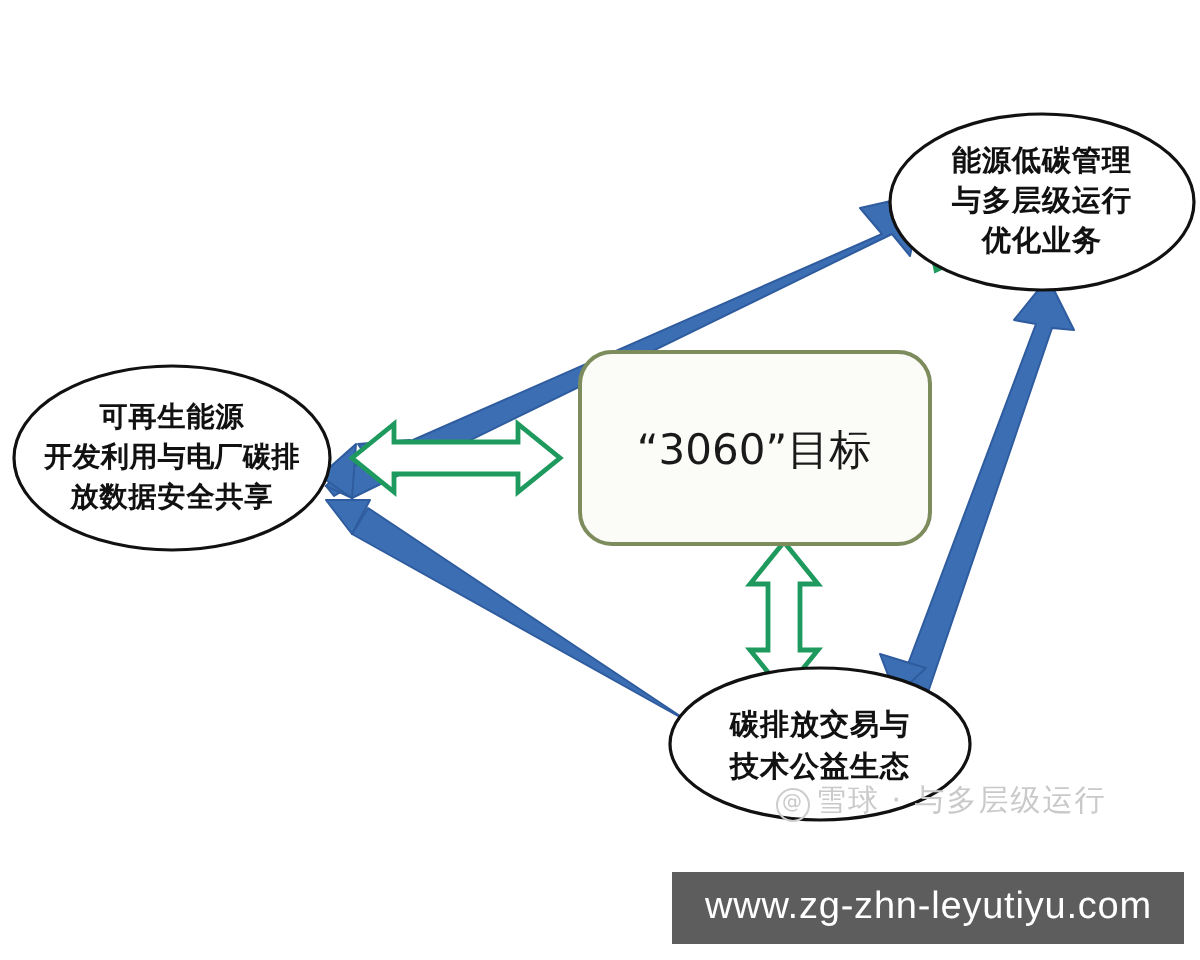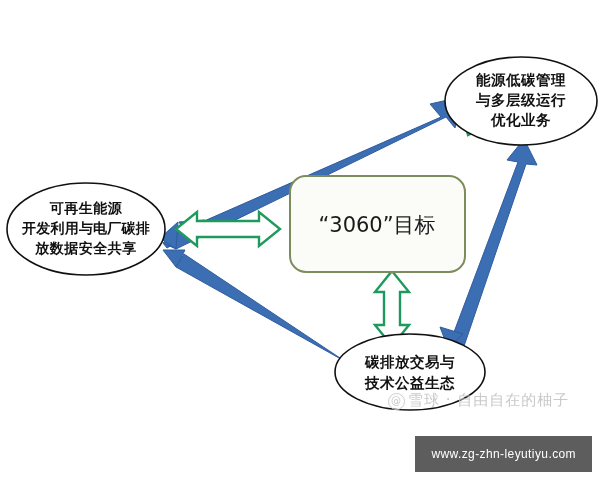--- a/index.html
+++ b/index.html
@@ -48,21 +48,21 @@
     top: 10px;
     height: 30px;
     padding: 0 14px 0 12px;
     font-size: 17px;
   }
   #badge-url {
     right: 8px;
     bottom: 8px;
     height: 36px;
     padding: 0 16px;
-    font-size: 12px;
+    font-size: 19px;
   }
   #watermark {
     position: absolute;
     left: 388px;
     top: 391px;
     font-family: "DejaVu Sans", "Liberation Sans", sans-serif;
     font-size: 15px;
     color: #c9c9c9;
     white-space: nowrap;
     letter-spacing: 1px;
@@ -156,21 +156,21 @@
 
     <g>
       <ellipse cx="410" cy="372" rx="75" ry="38" fill="#ffffff" stroke="#111111" stroke-width="1.6"></ellipse>
       <text class="node-text" x="410" y="367" text-anchor="middle" font-size="14.5" letter-spacing="0.5">碳排放交易与</text>
       <text class="node-text" x="410" y="388" text-anchor="middle" font-size="14.5" letter-spacing="0.5">技术公益生态</text>
     </g>
 
   </svg>
 
   <div id="watermark">
-    <span class="wm-mark">@</span><span>雪球 · 自由自在的柚子</span>
+    <span class="wm-mark">@</span><span>雪球 · 与多层级运行</span>
   </div>
 
 
   <div class="badge" id="badge-url">
     <span>www.zg-zhn-leyutiyu.com</span>
   </div>
 
 </div>
 
 </body></html>

